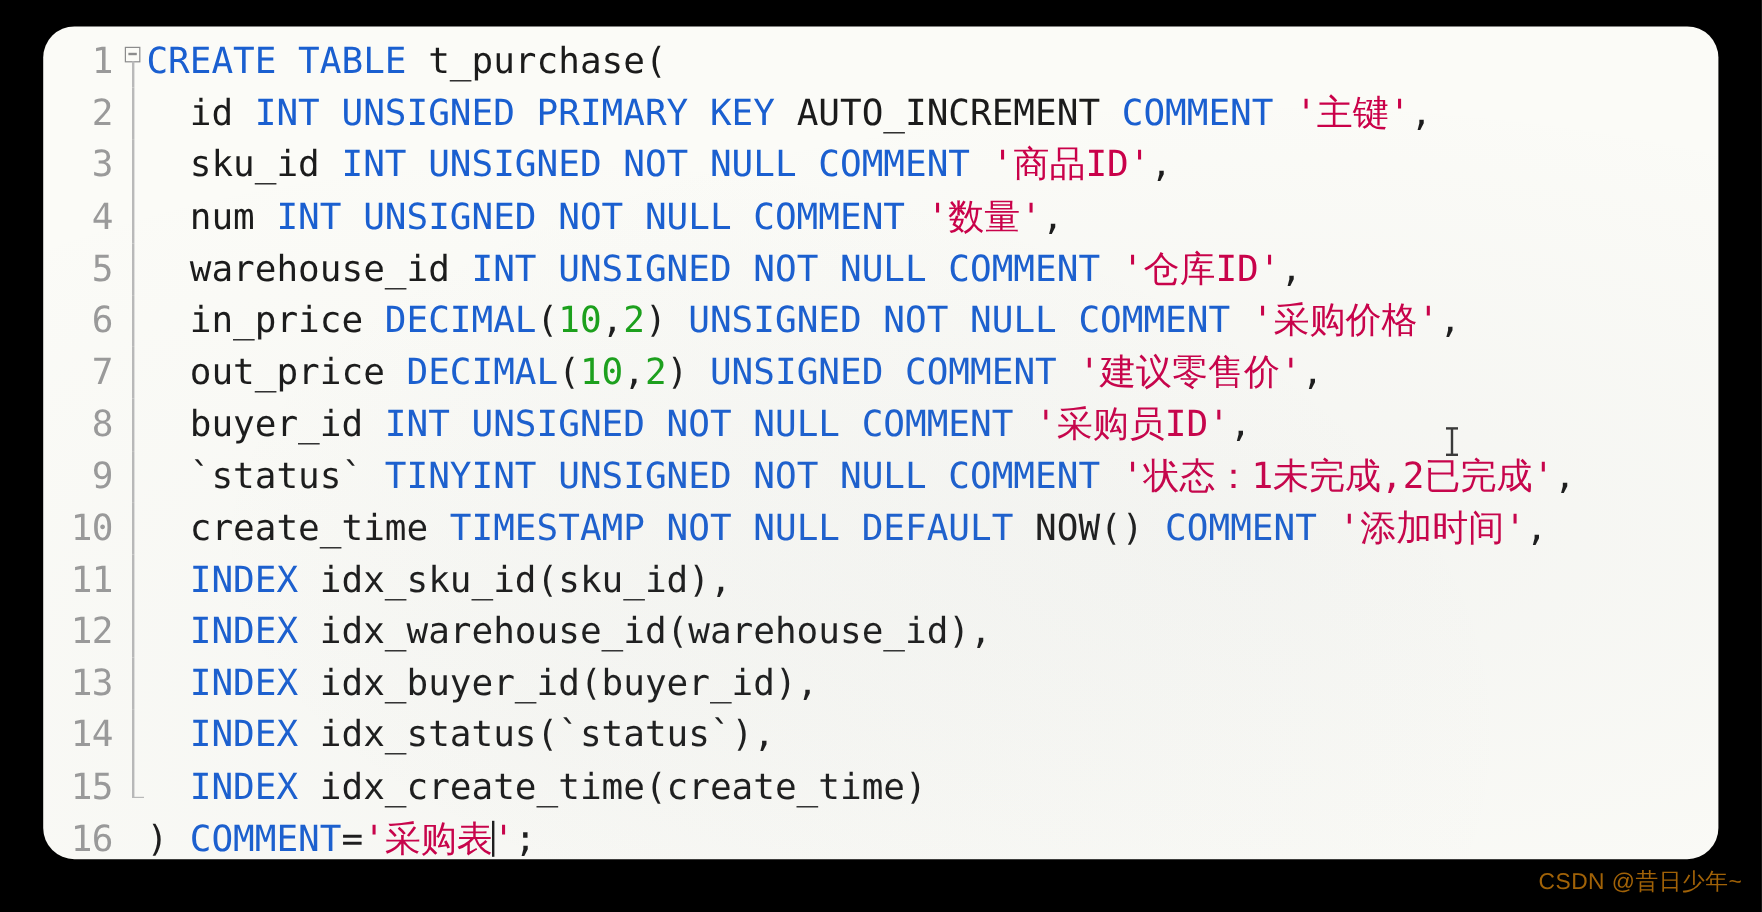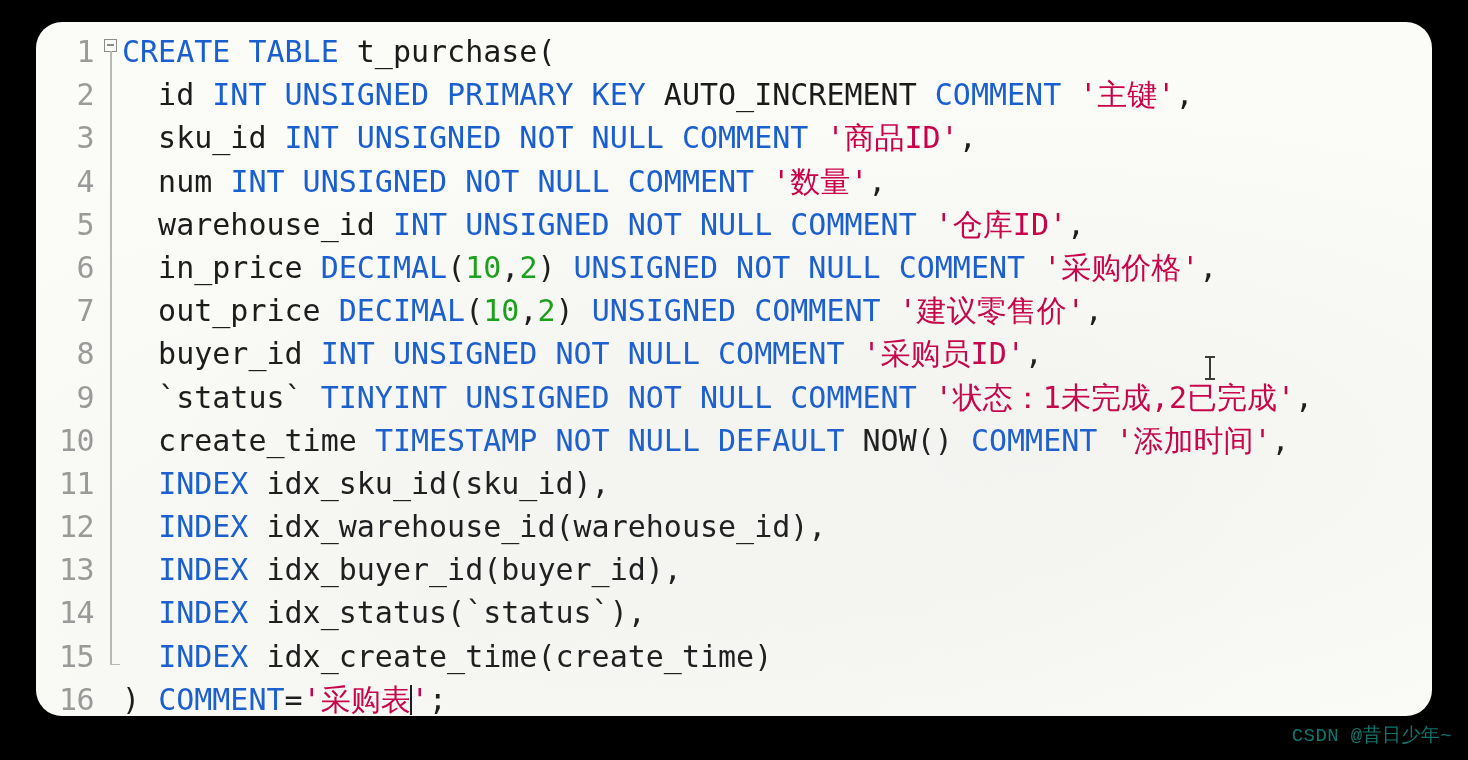--- a/index.html
+++ b/index.html
@@ -174,22 +174,22 @@
     background: #3a3a3a;
   }
   #mouse-cursor .cap-t { top: 1px; }
   #mouse-cursor .cap-b { top: 23px; }
 
   
   #watermark {
     position: absolute;
     right: 16px;
     bottom: 12px;
-    color: #0f766e;
-    font-family: Liberation Mono, monospace;
+    color: #a16207;
+    font-family: Liberation Sans, sans-serif;
     font-size: 19px;
     letter-spacing: 0.4px;
     white-space: nowrap;
   }
 </style>
 </head>
 <body>
 
 <div id="screen">
 

